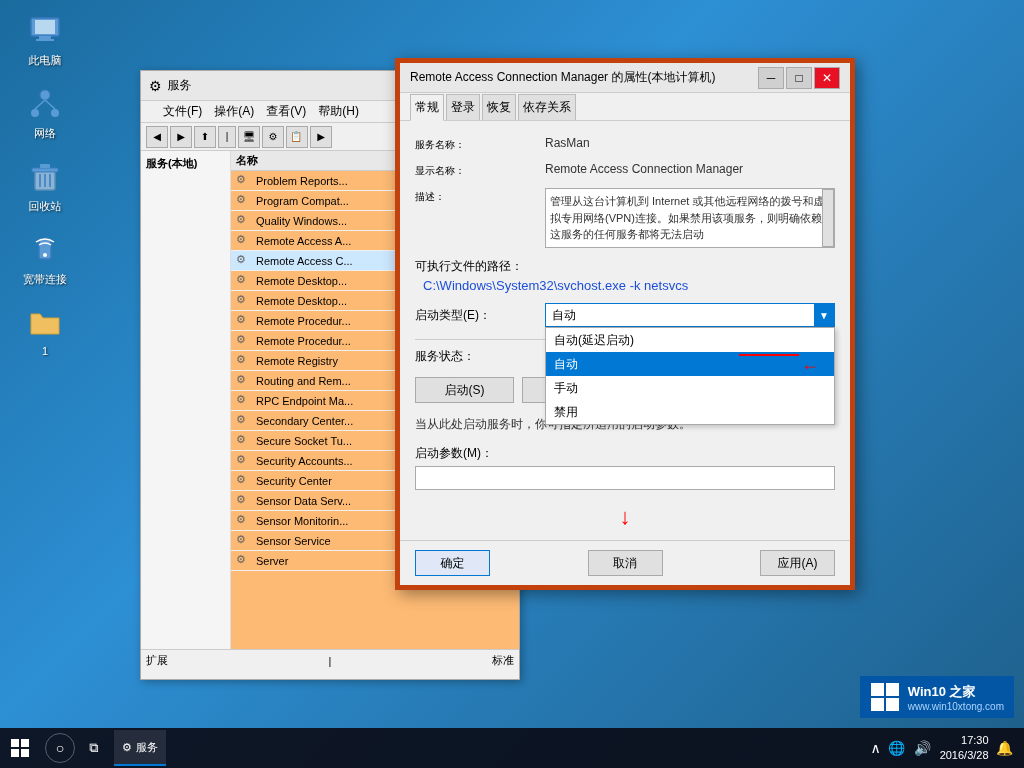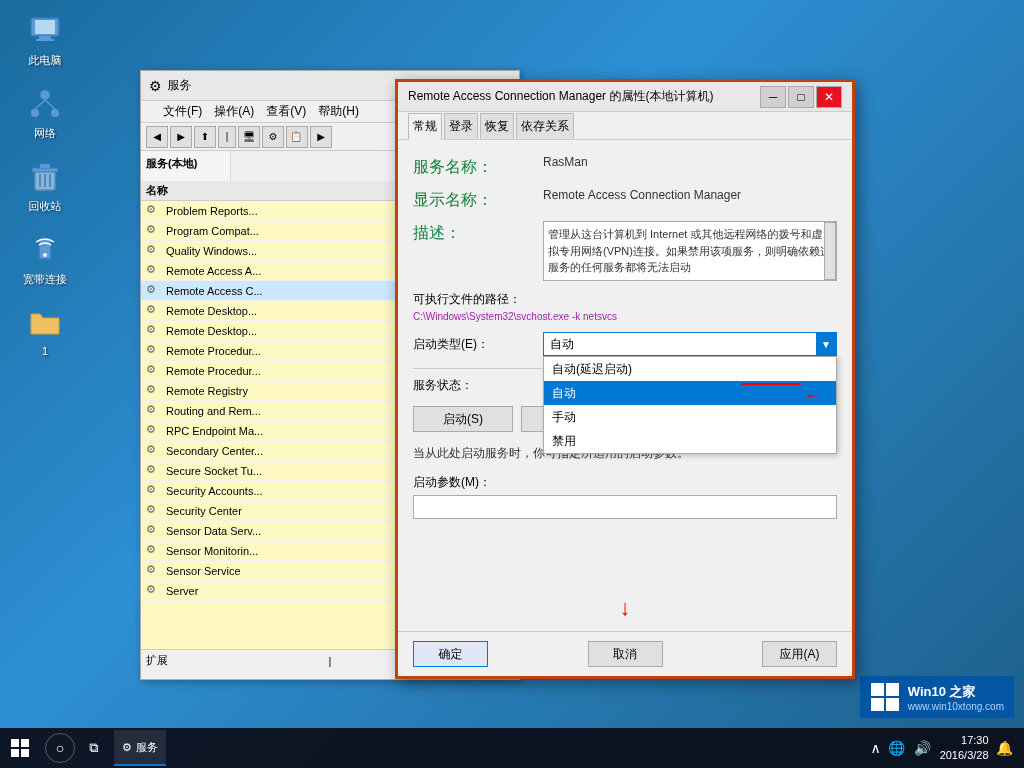--- a/index.html
+++ b/index.html
@@ -193,37 +193,36 @@
       border: 1px solid #aaa;
       display: flex;
       align-items: center;
       justify-content: center;
       font-size: 10px;
       cursor: pointer;
     }
     .services-body {
       display: flex;
       height: calc(100% - 110px);
-      flex-direction: column;
     }
     .services-left {
       width: 90px;
       background: #f5f5f5;
       border-right: 1px solid #ddd;
       padding: 5px;
       font-size: 11px;
     }
     .services-left-title {
       font-weight: bold;
       margin-bottom: 5px;
       font-size: 11px;
     }
     .services-right {
       flex: 1;
-      background: #fef9c3;
+      background: #fdba74;
       overflow: hidden;
     }
     .services-list-header {
       height: 20px;
       background: #e8e8e8;
       border-bottom: 1px solid #ccc;
       display: flex;
       align-items: center;
       font-size: 11px;
       padding: 0 5px;
@@ -259,25 +258,25 @@
       padding: 0 5px;
       font-size: 11px;
       background: #f0f0f0;
       justify-content: space-between;
     }
 
     
     .dialog {
       position: absolute;
       left: 395px;
-      top: 79px;
+      top: 58px;
       width: 460px;
-      height: 600px;
+      height: 532px;
       background: #f0f0f0;
-      border: 3px solid #c2410c;
+      border: 5px solid #c2410c;
       box-shadow: 4px 4px 15px rgba(0,0,0,0.4);
       z-index: 20;
     }
     .dialog-titlebar {
       background: #e8e8e8;
       height: 30px;
       display: flex;
       align-items: center;
       padding: 0 10px;
       border-bottom: 1px solid #ccc;
@@ -331,22 +330,22 @@
       padding: 15px;
       background: #f0f0f0;
     }
     .form-row {
       display: flex;
       margin-bottom: 10px;
       align-items: flex-start;
     }
     .form-label {
       width: 130px;
-      font-size: 16px;
-      color: #15803d;
+      font-size: 10px;
+      color: #000000;
       padding-top: 2px;
       flex-shrink: 0;
     }
     .form-value {
       flex: 1;
       font-size: 12px;
       color: #333;
     }
     .form-value.multiline {
       background: white;
@@ -368,22 +367,23 @@
       bottom: 0;
     }
     .path-section {
       margin-bottom: 10px;
     }
     .path-label {
       font-size: 12px;
       margin-bottom: 3px;
     }
     .path-value {
-      font-size: 10px;
-      color: #a21caf;
+      font-size: 13px;
+      color: #1d4ed8;
+      margin-left: 8px;
     }
     .startup-row {
       display: flex;
       align-items: center;
       margin-bottom: 12px;
     }
     .startup-label {
       width: 130px;
       font-size: 12px;
     }

